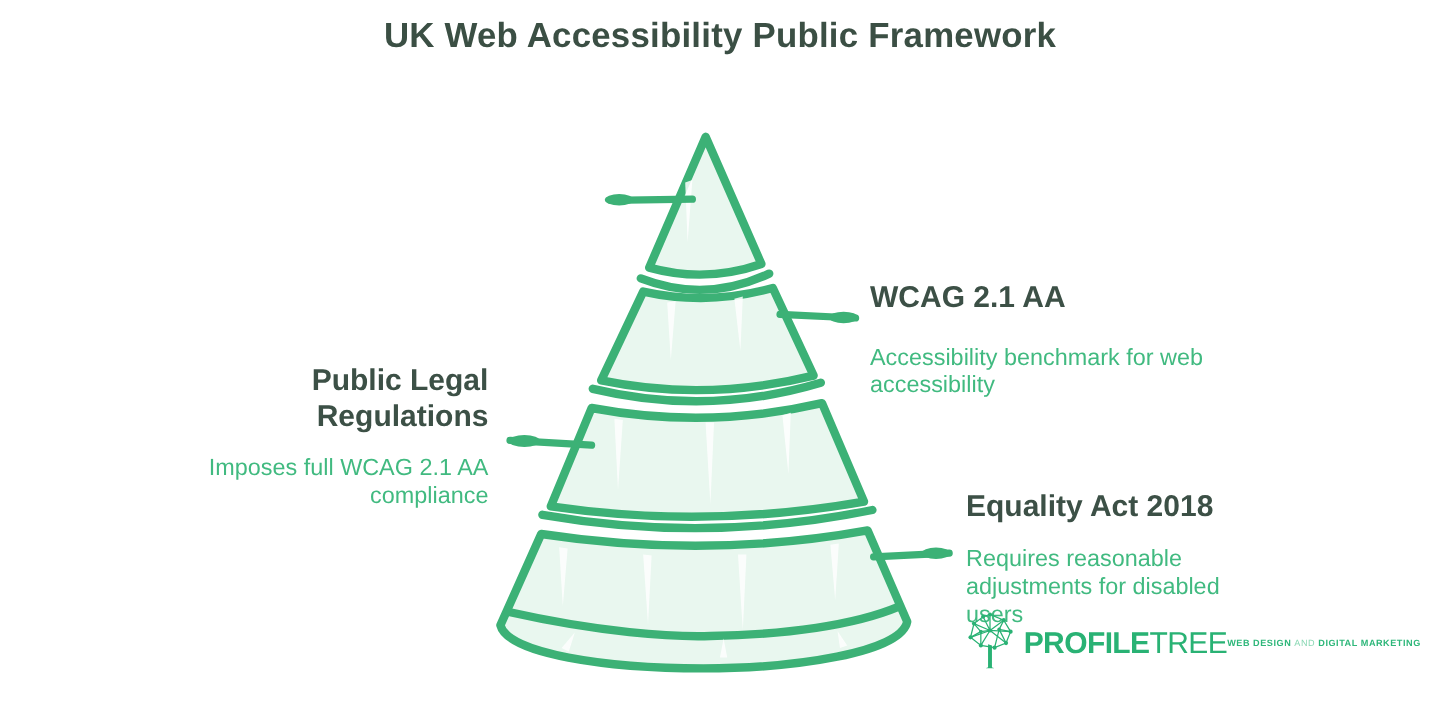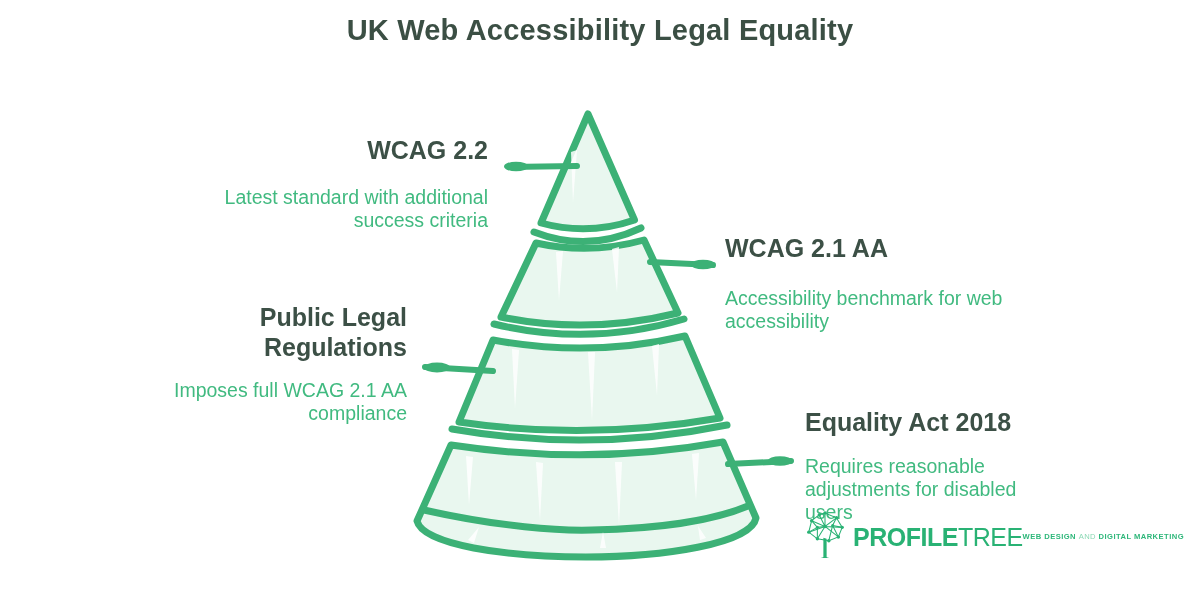--- a/index.html
+++ b/index.html
@@ -44,21 +44,21 @@
     margin-top:7px;font-size:7.6px;font-weight:700;color:#2eb77a;
     letter-spacing:.45px;white-space:nowrap;
   }
   .logo-tagline .and{font-weight:400;color:#8ad8b4;}
 </style>
 </head>
 <body>
 
 <div class="canvas">
 
-  <h1 class="page-title">UK Web Accessibility Legal Equality</h1>
+  <h1 class="page-title">UK Web Accessibility Public Framework</h1>
 
   <svg class="diagram-svg" viewBox="0 0 1200 600" xmlns="http://www.w3.org/2000/svg" aria-hidden="true">
     <g stroke="#3cb176" stroke-width="7" fill="#e9f7ef" stroke-linejoin="round" stroke-linecap="round">
       <path d="M588 114 L634.5 220 Q588 236 541 223 Z"></path>
       <path fill="none" d="M534 232 Q588 253 641 228"></path>
       <path d="M536 243 Q590 255 644 240 L678 313 Q588 335 501 317 Z"></path>
       <path fill="none" d="M494 324 Q590 347 684 319"></path>
       <path d="M493 340 Q590 358 685 336 L720 418 Q588 441 459 422 Z"></path>
       <path fill="none" d="M452 429 Q590 453 727 425"></path>
       <path d="M451 445 Q590 466 723 442 L756 518 C751 544 662 557 586 557 C506 557 423 545 417 521 Z"></path>
@@ -94,24 +94,20 @@
         <path fill="none" stroke-width="6" d="M425 367 L493 371"></path>
         <ellipse stroke="none" cx="437" cy="367.5" rx="13" ry="5"></ellipse>
       </g>
       <g>
         <path fill="none" stroke-width="6" d="M728 464 L791 461"></path>
         <ellipse stroke="none" cx="780" cy="461" rx="12" ry="4.8"></ellipse>
       </g>
     </g>
   </svg>
 
-  <div class="label label-wcag22 align-right">
-    <h2>WCAG 2.2</h2>
-    <p>Latest standard with additional success criteria</p>
-  </div>
 
   <div class="label label-wcag21 align-left">
     <h2>WCAG 2.1 AA</h2>
     <p>Accessibility benchmark for web accessibility</p>
   </div>
 
   <div class="label label-psr align-right">
     <h2>Public Legal Regulations</h2>
     <p>Imposes full WCAG 2.1 AA compliance</p>
   </div>

